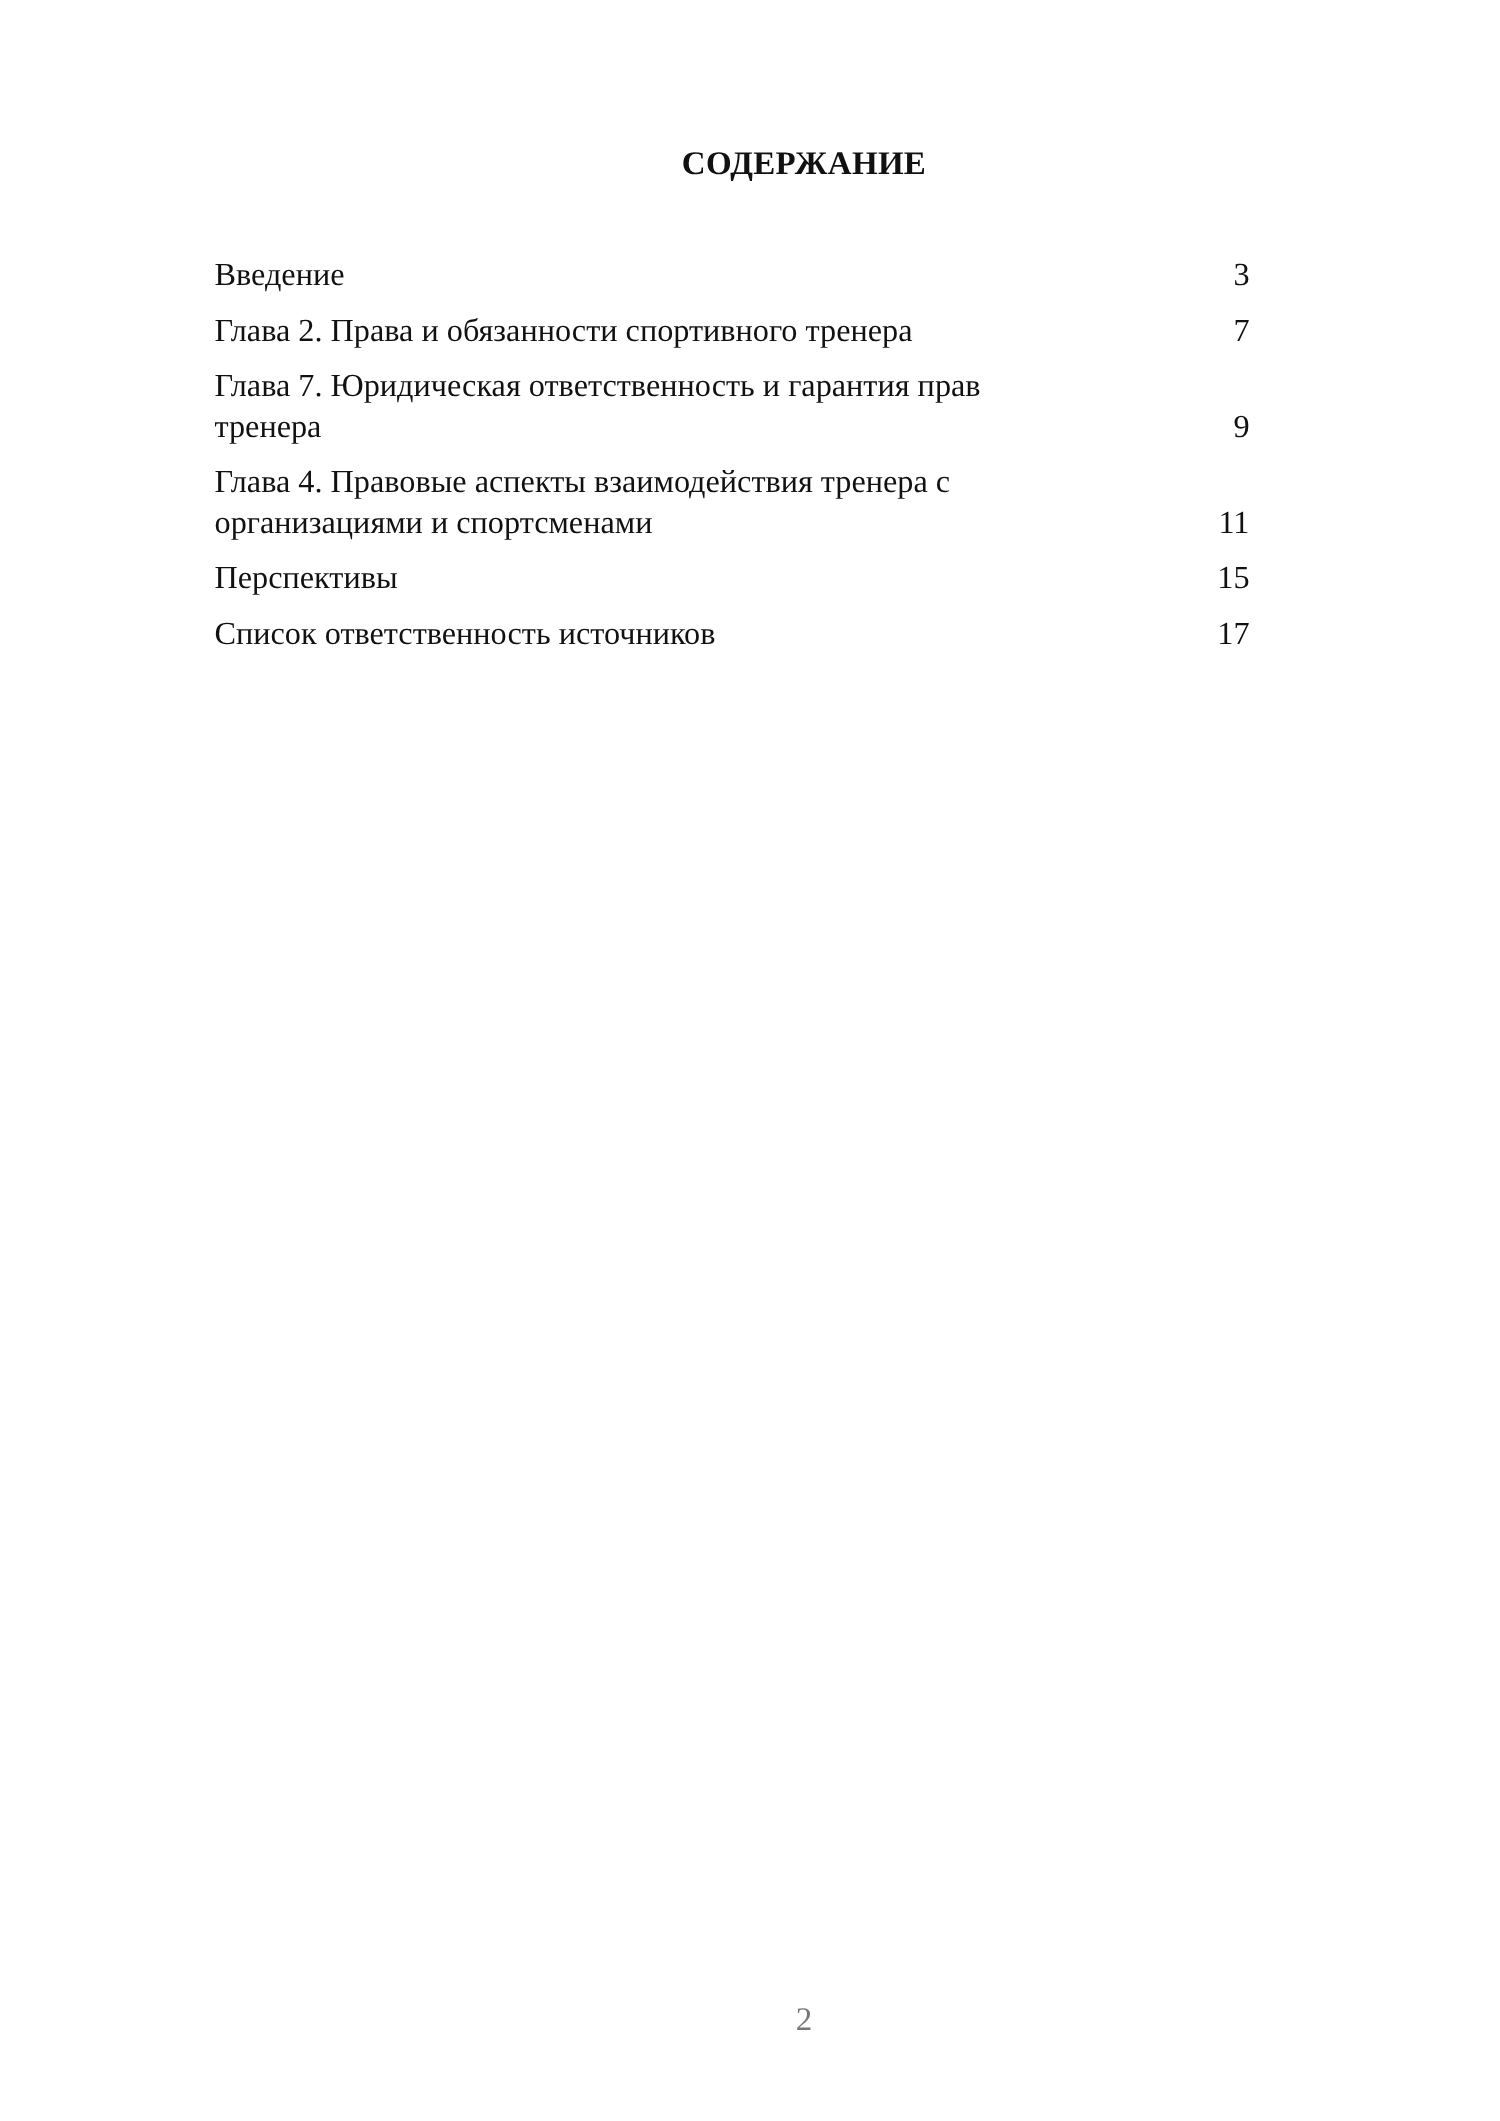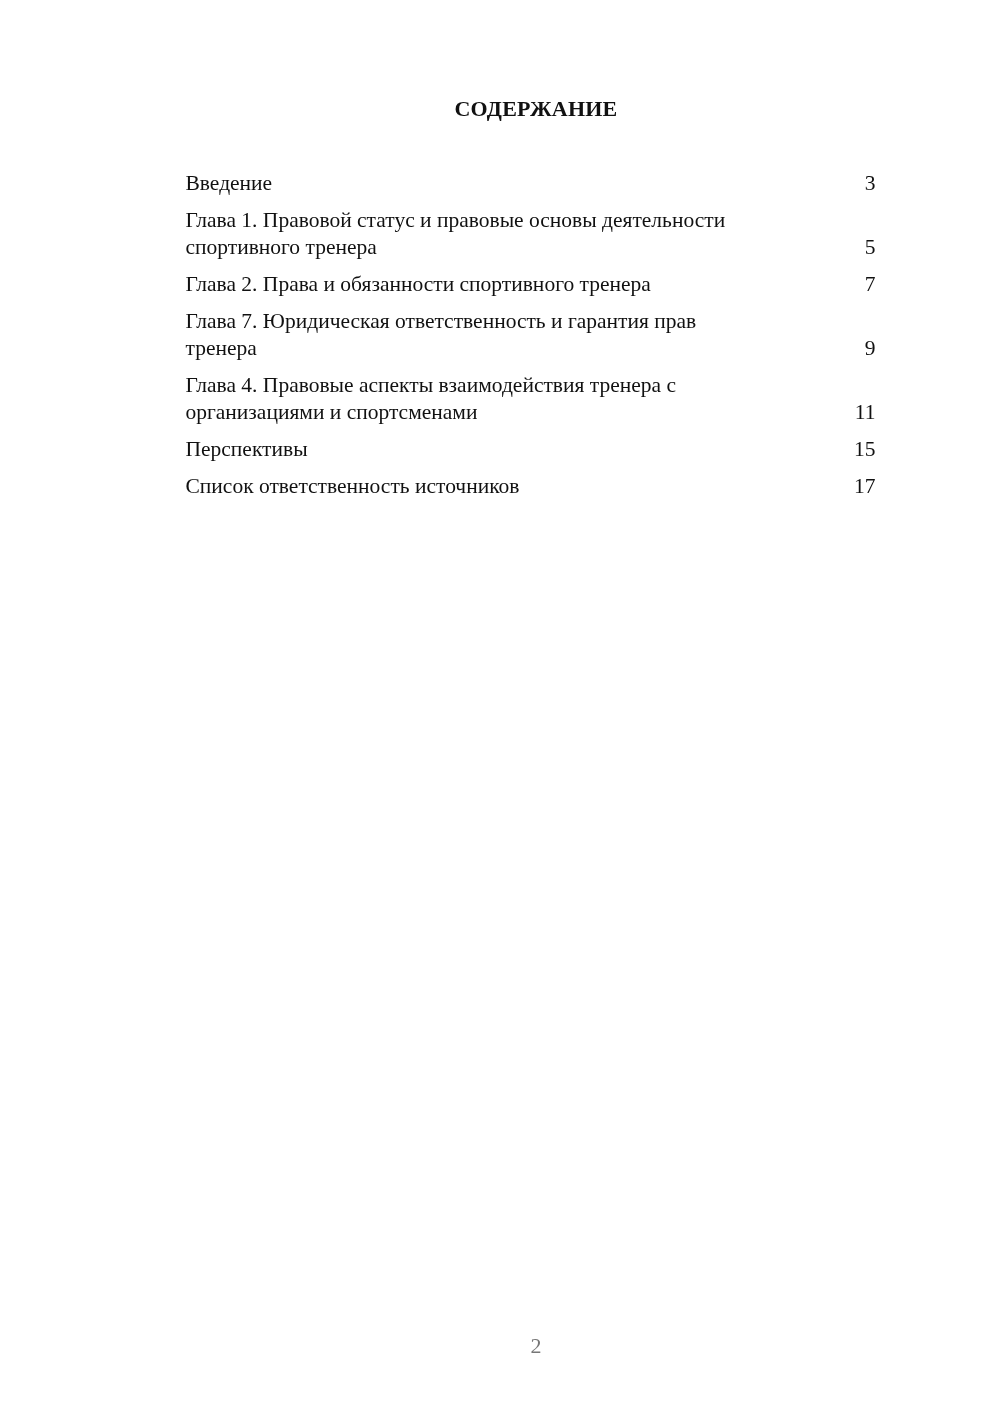--- a/index.html
+++ b/index.html
@@ -27,21 +27,21 @@
     }
     .toc {
       position: absolute;
       top: 170px;
       left: 143px;
       width: 775px;
     }
     .toc-entry {
       position: relative;
       display: flex;
-      justify-content: center;
+      justify-content: flex-start;
       align-items: flex-end;
       font-size: 21.5px;
       line-height: 27px;
       margin-bottom: 10px;
     }
     .toc-text {
       width: 650px;
       white-space: pre-line;
     }
     .toc-page {
@@ -62,25 +62,20 @@
 <body>
 
 <div class="page-title">СОДЕРЖАНИЕ</div>
 
 <div class="toc">
   <div class="toc-entry">
     <span class="toc-text">Введение</span>
     <span class="toc-page">3</span>
   </div>
   <div class="toc-entry">
-    <span class="toc-text">Глава 1. Правовой статус и правовые основы деятельности
-спортивного тренера</span>
-    <span class="toc-page">5</span>
-  </div>
-  <div class="toc-entry">
     <span class="toc-text">Глава 2. Права и обязанности спортивного тренера</span>
     <span class="toc-page">7</span>
   </div>
   <div class="toc-entry">
     <span class="toc-text">Глава 7. Юридическая ответственность и гарантия прав
 тренера</span>
     <span class="toc-page">9</span>
   </div>
   <div class="toc-entry">
     <span class="toc-text">Глава 4. Правовые аспекты взаимодействия тренера с

